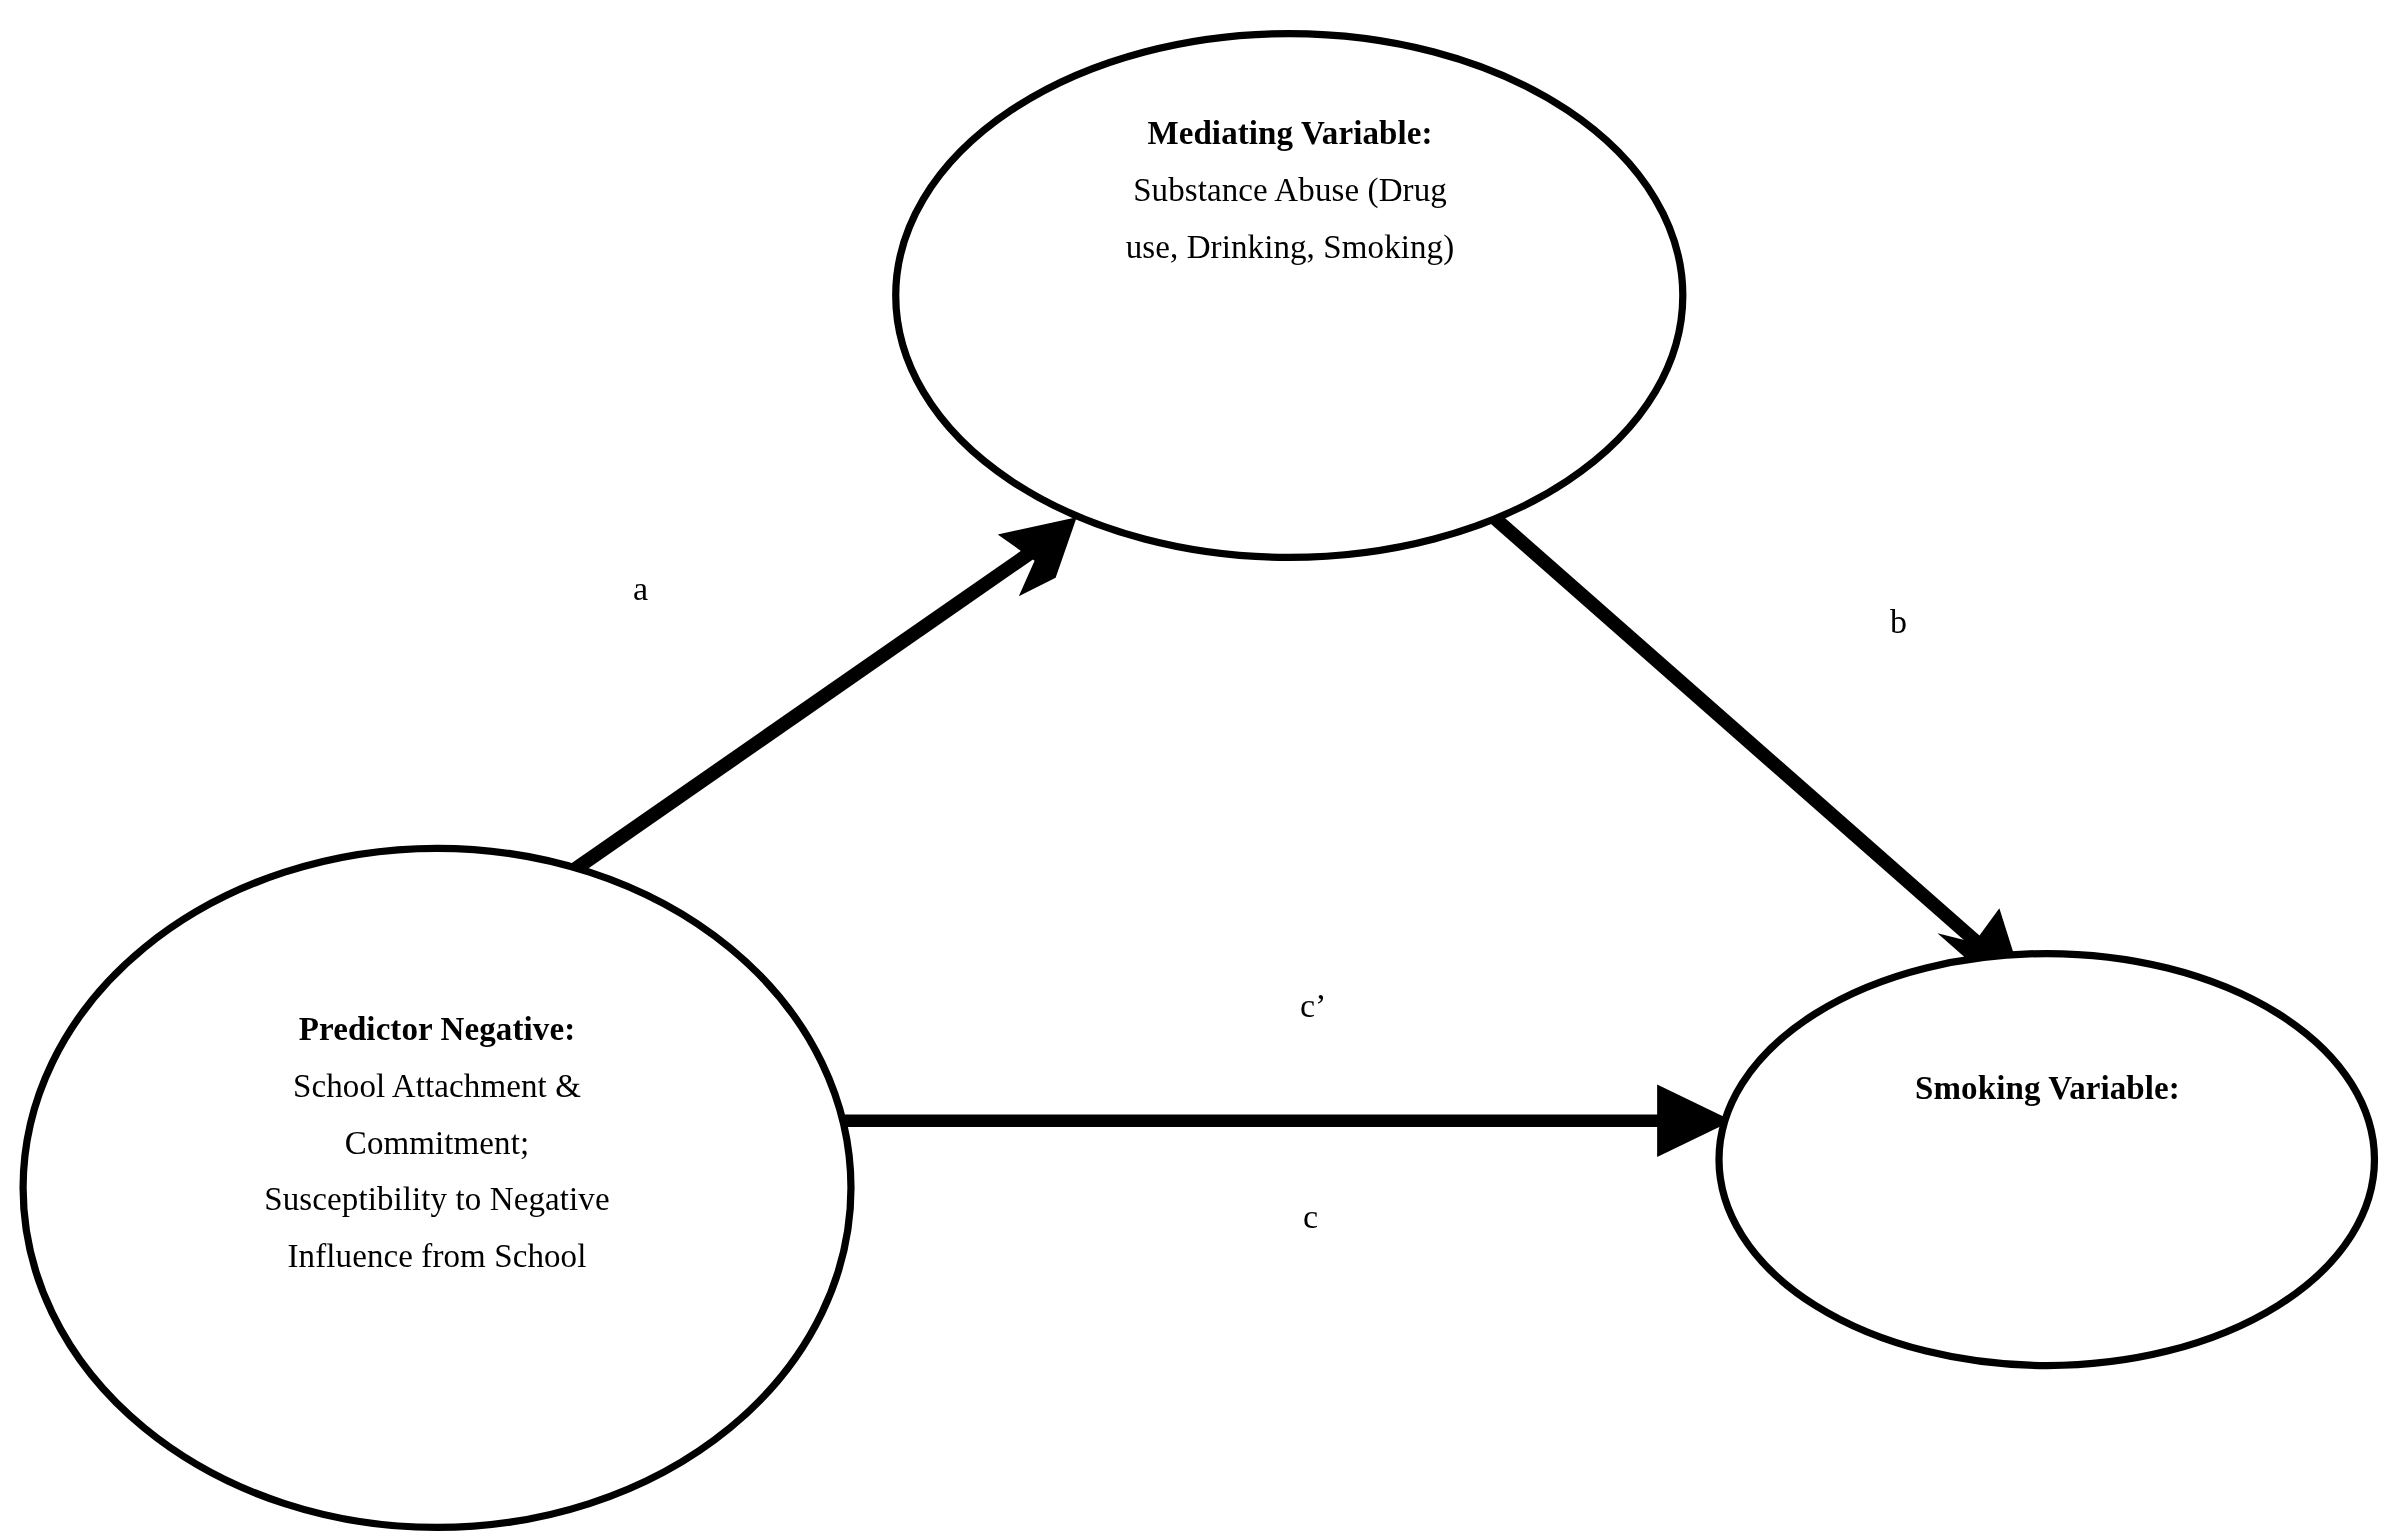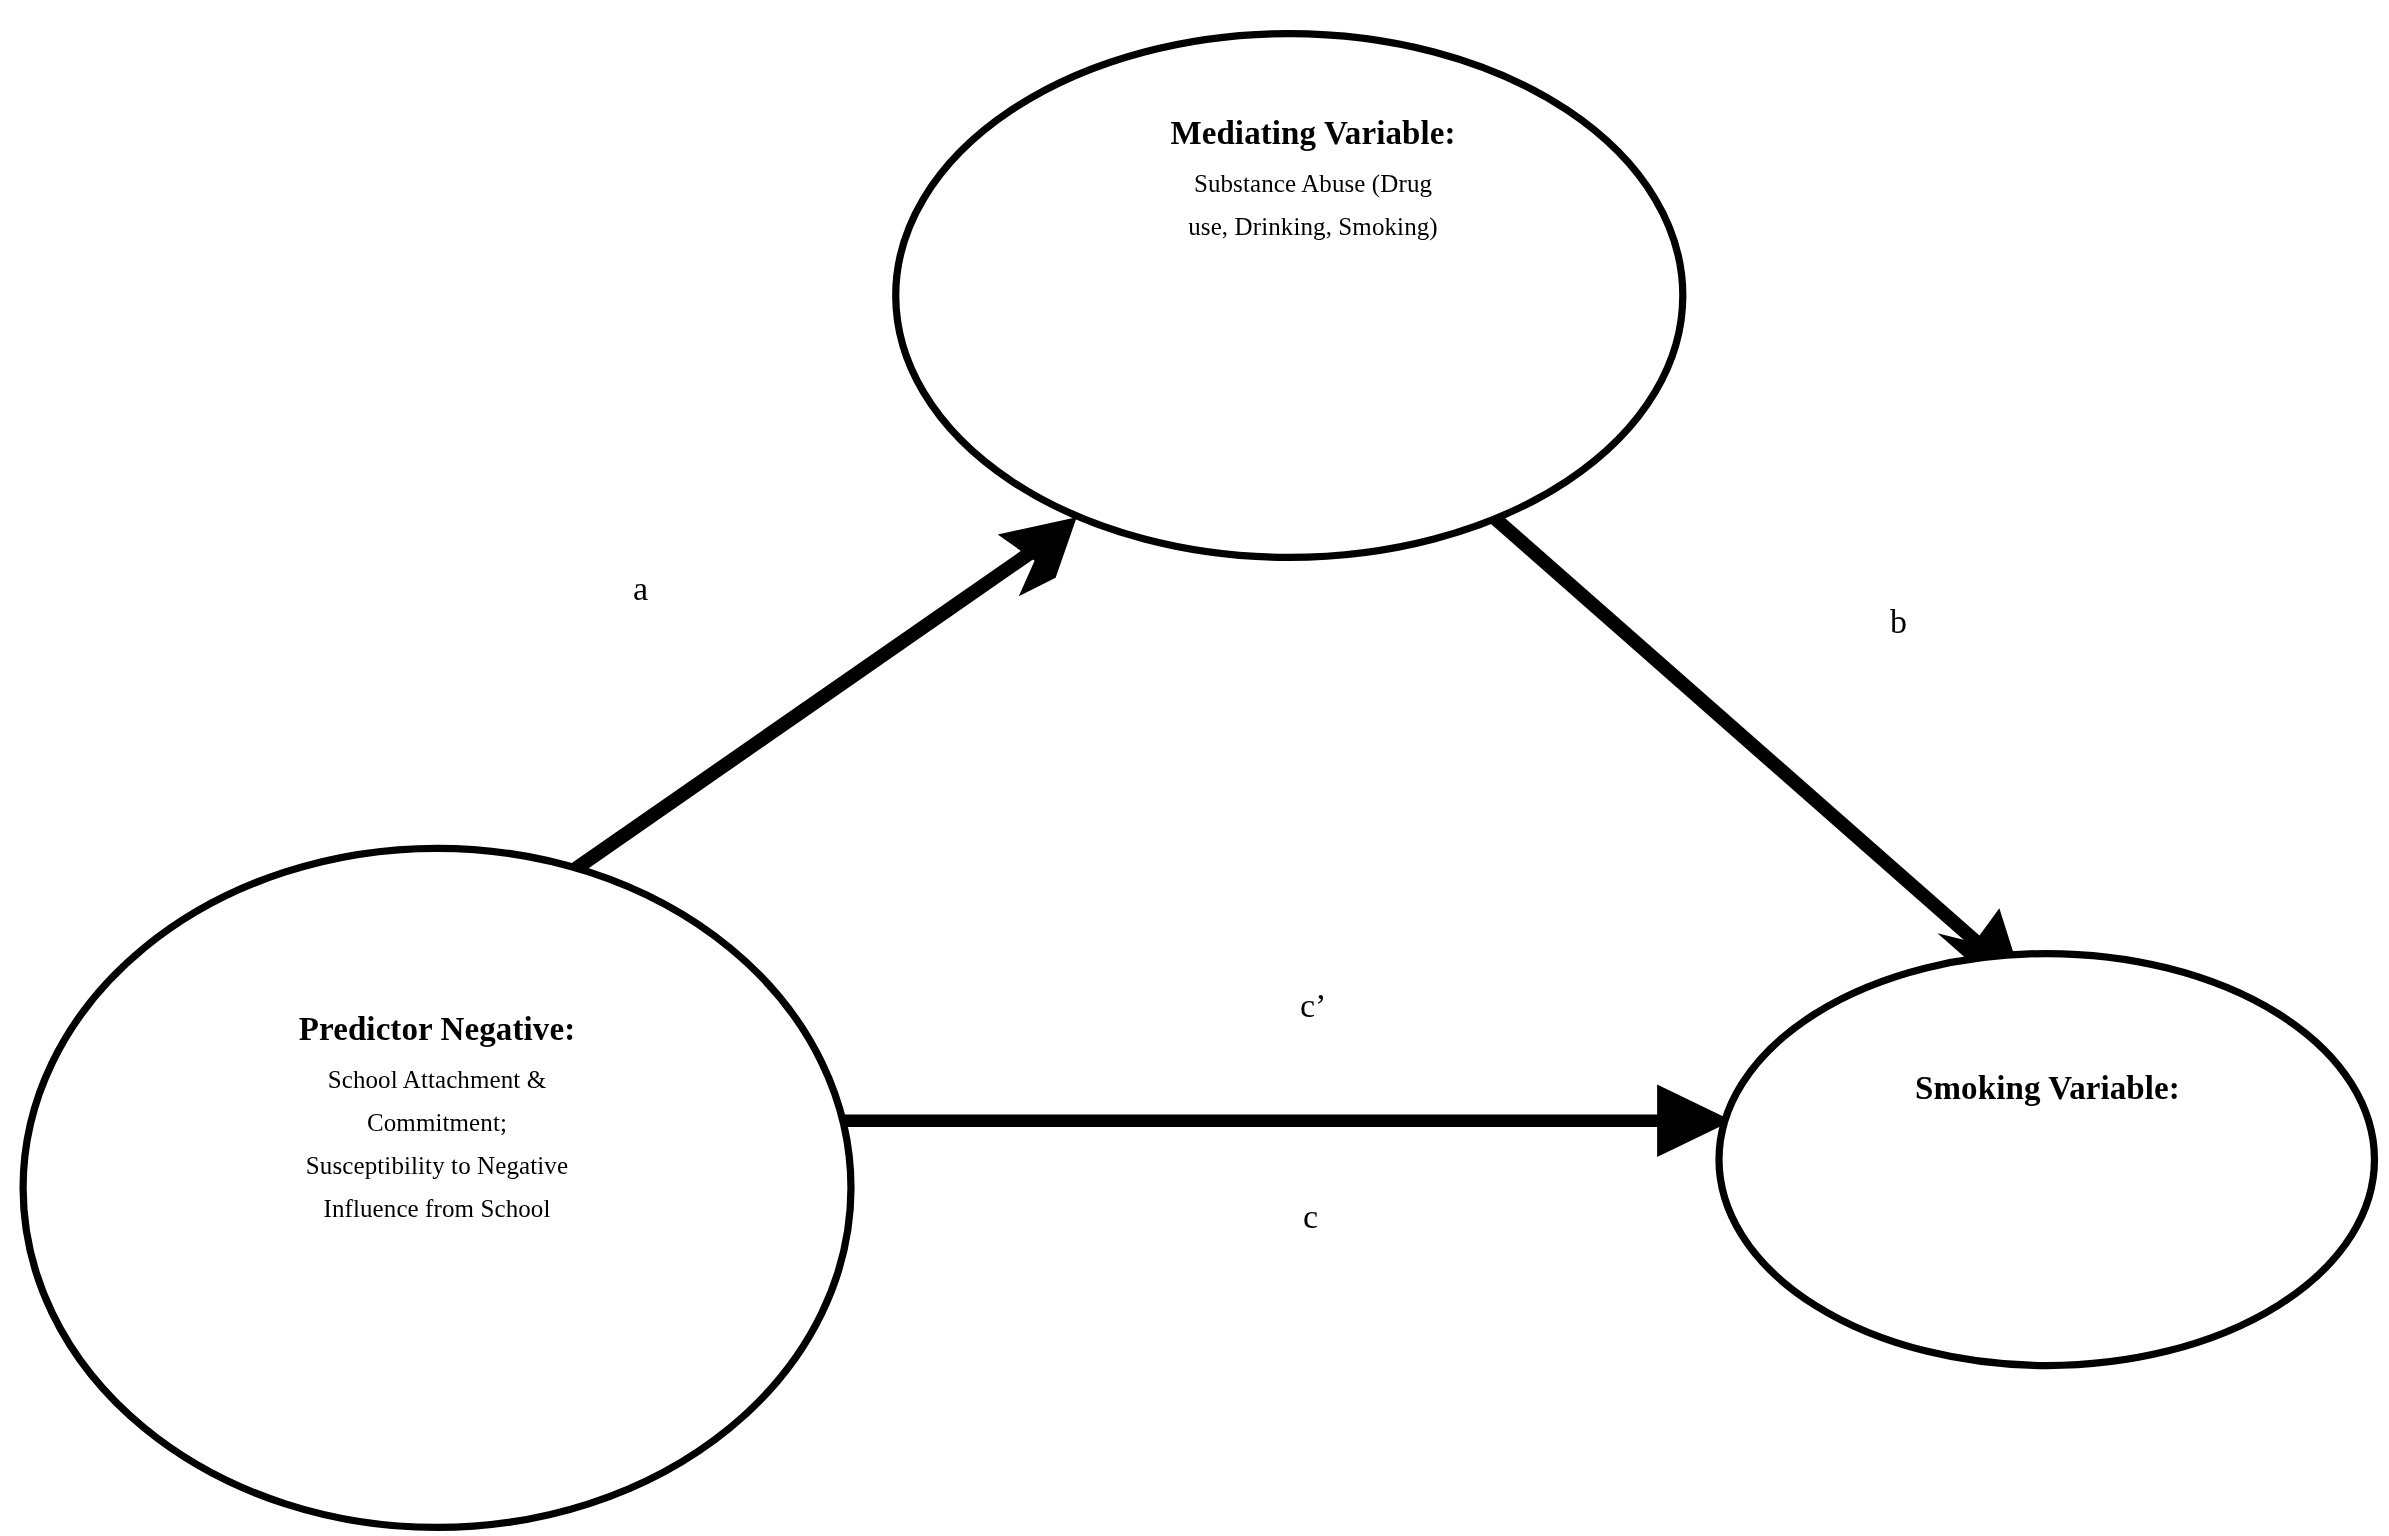--- a/index.html
+++ b/index.html
@@ -50,25 +50,25 @@
     line-height: 1.72;
     letter-spacing: 0.1px;
   }
   .node-text .title {
     font-weight: bold;
     display: block;
     font-size: 33px;
   }
   .node-text .body-line {
     display: block;
-    font-size: 25px;
+    font-size: 33px;
     font-weight: normal;
   }
   #mediating-text {
-    left: 918px;
+    left: 895px;
     top: 105px;
     width: 790px;
     font-size: 33px;
   }
   #predictor-text {
     left: 39px;
     top: 1001px;
     width: 796px;
     font-size: 33px;
   }

